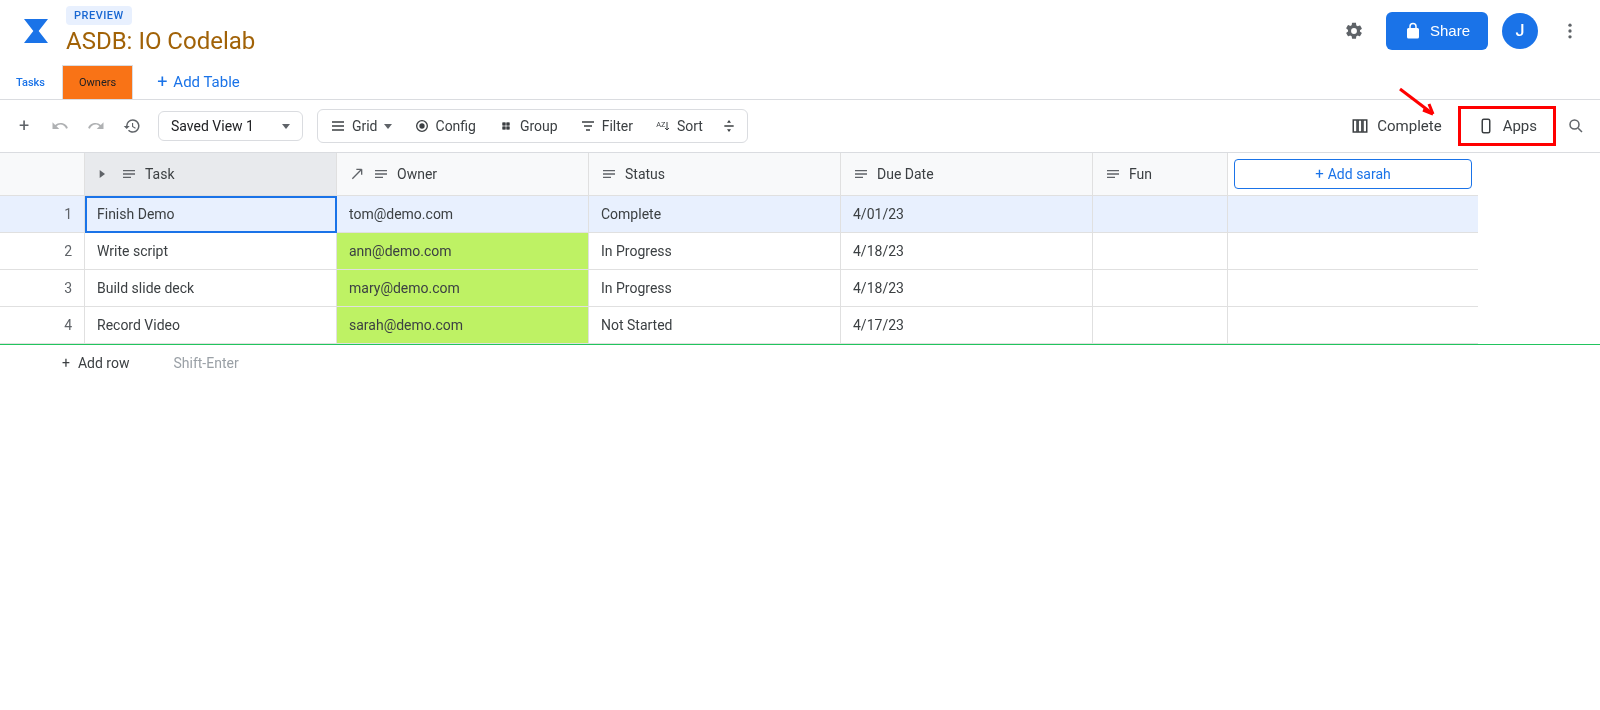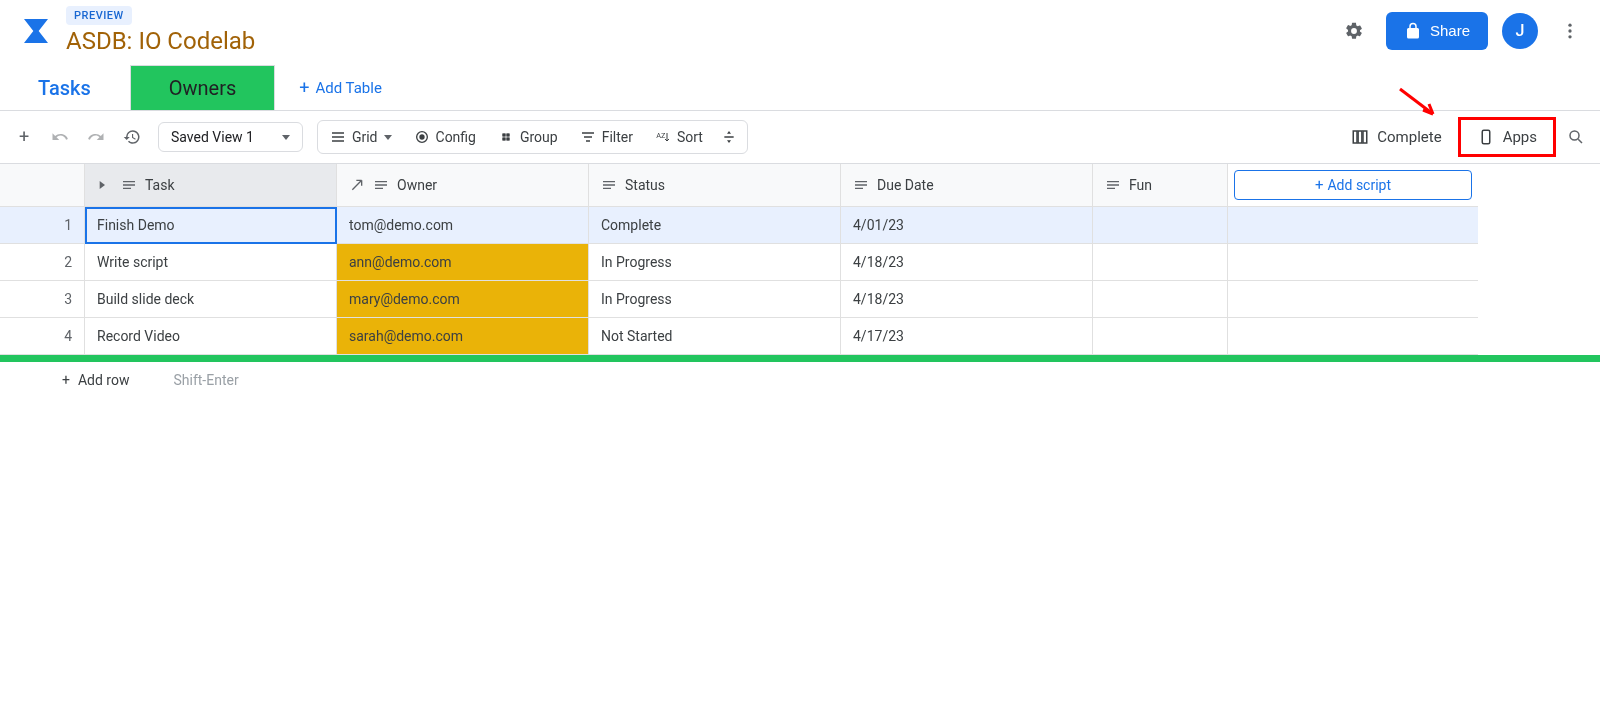--- a/index.html
+++ b/index.html
@@ -11,48 +11,48 @@
 .title-block { flex: 1; }
 .preview-badge { display: inline-block; background: #e8f0fe; color: #1967d2; font-size: 11px; font-weight: 500; padding: 3px 8px; border-radius: 4px; letter-spacing: 0.5px; }
 .page-title { font-size: 24px; font-weight: 400; color: #a16207; margin-top: 2px; }
 .header-right { display: flex; align-items: center; gap: 14px; }
 .icon-btn { width: 36px; height: 36px; display: flex; align-items: center; justify-content: center; border-radius: 50%; cursor: pointer; color: #5f6368; }
 .share-btn { background: #1a73e8; color: #fff; border: none; border-radius: 6px; padding: 10px 18px; font-size: 15px; font-weight: 500; display: flex; align-items: flex-start; gap: 8px; cursor: pointer; }
 .avatar { width: 36px; height: 36px; border-radius: 50%; background: #1a73e8; color: #fff; display: flex; align-items: center; justify-content: center; font-size: 16px; font-weight: 500; }
 
 
 .tabs-row { display: flex; align-items: center; border-bottom: 1px solid #dadce0; padding-left: 0; }
-.tab { padding: 10px 38px; font-size: 20px; cursor: pointer; border-right: 1px solid transparent; }
+.tab { padding: 10px 16px; font-size: 11px; cursor: pointer; border-right: 1px solid transparent; }
 .tab.active { color: #1a73e8; font-weight: 500; }
-.tab.inactive { background: #22c55e; border-top: 1px solid #dadce0; border-left: 1px solid #dadce0; border-right: 1px solid #dadce0; border-radius: 0; color: #202124; }
+.tab.inactive { background: #f97316; border-top: 1px solid #dadce0; border-left: 1px solid #dadce0; border-right: 1px solid #dadce0; border-radius: 0; color: #202124; }
 .add-table-btn { margin-left: 12px; color: #1a73e8; font-size: 15px; display: flex; align-items: center; gap: 6px; cursor: pointer; padding: 8px 12px; }
 
 
 .toolbar { display: flex; align-items: center; padding: 6px 8px; gap: 4px; border-bottom: 1px solid #dadce0; }
 .tb-btn { width: 32px; height: 32px; display: flex; align-items: center; justify-content: center; border-radius: 4px; cursor: pointer; color: #5f6368; }
 .saved-view { border: 1px solid #dadce0; border-radius: 6px; padding: 6px 12px; display: flex; align-items: center; gap: 28px; cursor: pointer; font-size: 14px; margin: 0 6px; }
 .tb-control { display: flex; align-items: center; gap: 6px; padding: 6px 10px; border-radius: 4px; cursor: pointer; font-size: 14px; color: #3c4043; }
 .toolbar-spacer { flex: 1; }
 .columns-btn, .apps-btn { display: flex; align-items: center; gap: 8px; padding: 6px 12px; cursor: pointer; font-size: 15px; color: #3c4043; }
 .apps-btn { border: 3px solid #ff0000; padding: 8px 16px; }
 .red-arrow { position: absolute; right: 155px; top: 84px; pointer-events: none; }
 
 
-.grid { display: grid; grid-template-columns: 85px 252px 252px 252px 252px 135px 250px; border-bottom: 7px solid #22c55e; }
+.grid { display: grid; grid-template-columns: 85px 252px 252px 252px 252px 135px 250px; border-bottom: 1px solid #22c55e; }
 .grid-header { display: contents; }
 .gh-cell { background: #f8f9fa; border-right: 1px solid #e0e0e0; border-bottom: 1px solid #e0e0e0; padding: 9px 12px; font-size: 14px; color: #3c4043; display: flex; align-items: center; gap: 8px; }
 .gh-cell.rownum { justify-content: flex-end; }
 .gh-cell.task-head { background: #e8eaed; }
 .add-col-cell { padding: 6px; background: #fff; border-bottom: 1px solid #e0e0e0; }
 .add-col-btn { border: 1px solid #1a73e8; color: #1a73e8; border-radius: 4px; padding: 6px 12px; display: flex; align-items: center; justify-content: center; gap: 4px; cursor: pointer; font-size: 14px; width: 100%; }
 
 .grid-row { display: contents; }
 .gd-cell { border-right: 1px solid #e0e0e0; border-bottom: 1px solid #e0e0e0; padding: 10px 12px; font-size: 14px; color: #3c4043; display: flex; align-items: center; }
 .gd-cell.rownum { justify-content: flex-end; color: #5f6368; }
-.gd-cell.owner { background: #eab308; }
+.gd-cell.owner { background: #bef264; }
 .grid-row.selected .gd-cell { background: #e8f0fe; }
 .grid-row.selected .gd-cell.task { outline: 2px solid #1a73e8; outline-offset: -2px; background: #e8f0fe; }
 .gd-cell.empty-last { border-right: none; }
 
 .add-row-line { display: flex; align-items: center; gap: 8px; padding: 10px 12px 10px 62px; font-size: 14px; color: #3c4043; cursor: pointer; }
 .add-row-line .hint { color: #9aa0a6; margin-left: 36px; }
 
 svg { flex-shrink: 0; }
 .svg16 { width: 16px; height: 16px; }
 .svg18 { width: 18px; height: 18px; }
@@ -238,21 +238,21 @@
     </div>
     <div class="gh-cell">
       <svg class="svg16" viewBox="0 0 24 24">
           <path fill="#5f6368" d="M3 6h18v2H3zm0 5h18v2H3zm0 5h12v2H3z"></path>
         </svg>
       <span>Fun</span>
     </div>
     <div class="add-col-cell">
       <div class="add-col-btn">
         <span class="plus" style="font-size:15px">+</span>
-        <span>Add script</span>
+        <span>Add sarah</span>
       </div>
     </div>
   </div>
 
 <div class="grid-row selected"><div class="gd-cell rownum">1</div><div class="gd-cell task">Finish Demo</div><div class="gd-cell owner">tom@demo.com</div><div class="gd-cell ">Complete</div><div class="gd-cell ">4/01/23</div><div class="gd-cell "></div><div class="gd-cell empty-last"></div></div>
     <div class="grid-row"><div class="gd-cell rownum">2</div><div class="gd-cell task">Write script</div><div class="gd-cell owner">ann@demo.com</div><div class="gd-cell ">In Progress</div><div class="gd-cell ">4/18/23</div><div class="gd-cell "></div><div class="gd-cell empty-last"></div></div>
     <div class="grid-row"><div class="gd-cell rownum">3</div><div class="gd-cell task">Build slide deck</div><div class="gd-cell owner">mary@demo.com</div><div class="gd-cell ">In Progress</div><div class="gd-cell ">4/18/23</div><div class="gd-cell "></div><div class="gd-cell empty-last"></div></div>
     <div class="grid-row"><div class="gd-cell rownum">4</div><div class="gd-cell task">Record Video</div><div class="gd-cell owner">sarah@demo.com</div><div class="gd-cell ">Not Started</div><div class="gd-cell ">4/17/23</div><div class="gd-cell "></div><div class="gd-cell empty-last"></div></div>
   </div>
 

